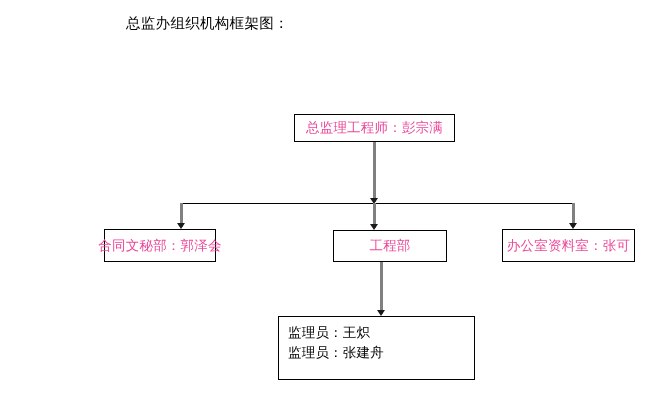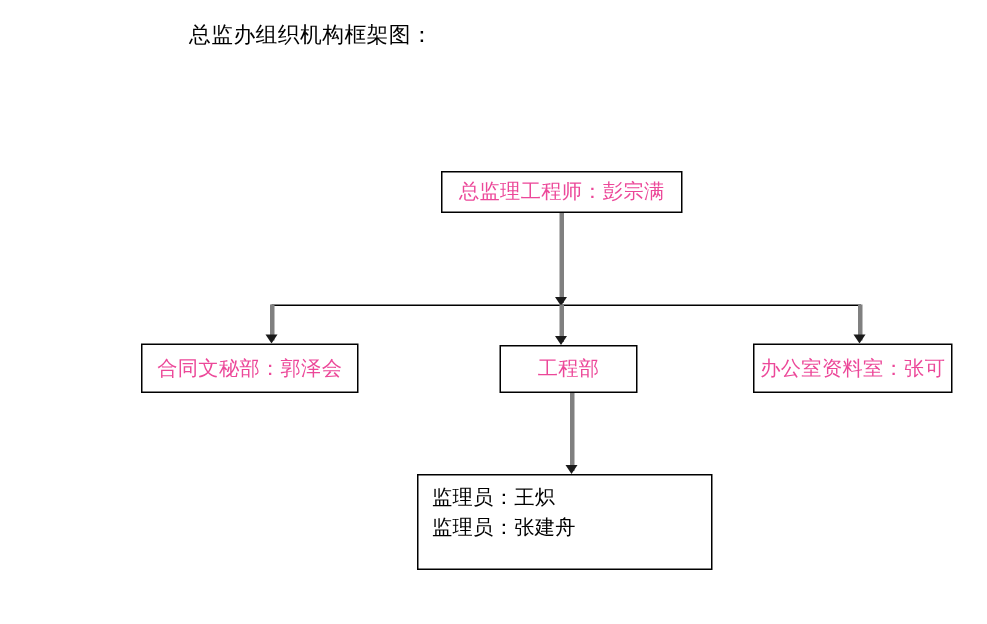--- a/index.html
+++ b/index.html
@@ -37,22 +37,22 @@
     display: flex;
     align-items: center;
     justify-content: center;
     font-size: 13.5px;
     color: #ec4899;
     white-space: nowrap;
     letter-spacing: 0.2px;
   }
 
   .node-root  { left: 258px; top: 114px; width: 161px; height: 28px; }
-  .node-left  { left: 58px;  top: 229px; width: 145px; height: 33px; }
-  .node-mid   { left: 297px; top: 230px; width: 92px;  height: 32px; }
+  .node-left  { left: 68px;  top: 229px; width: 112px; height: 33px; }
+  .node-mid   { left: 297px; top: 230px; width: 114px;  height: 32px; }
   .node-right { left: 466px; top: 229px; width: 133px; height: 33px; }
 
   
   .node-list {
     position: absolute;
     box-sizing: border-box;
     border: 1px solid #000000;
     background: #ffffff;
     left: 242px;
     top: 316px;

